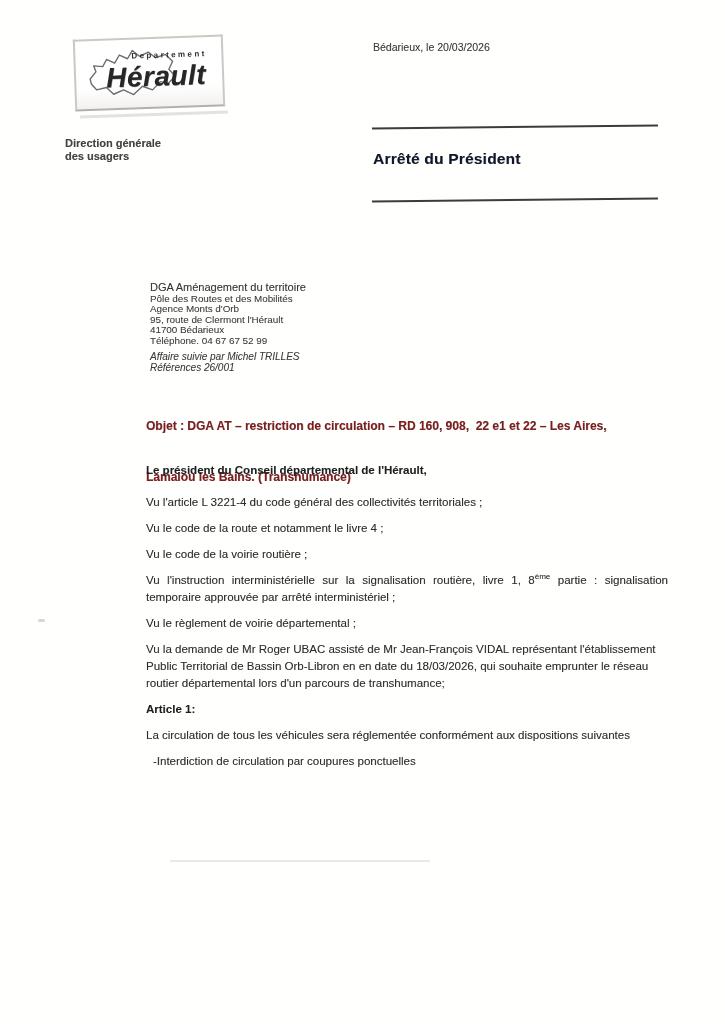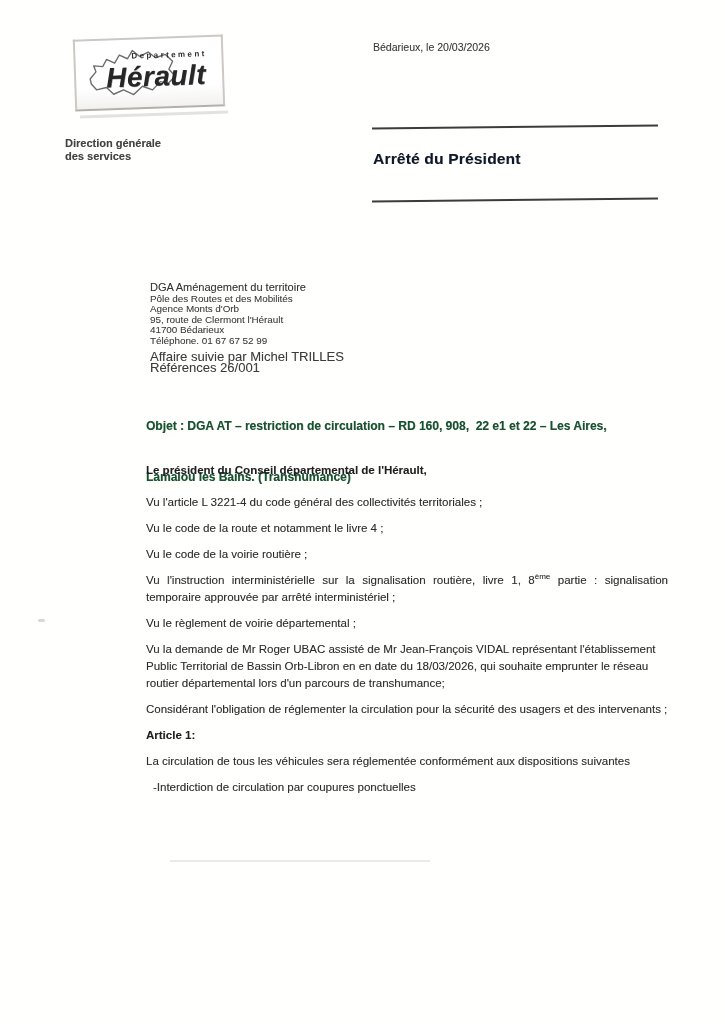--- a/index.html
+++ b/index.html
@@ -68,28 +68,29 @@
   }
   
   .contact {
     position: absolute; left: 150px; top: 281px;
     font-size: 9.8px; line-height: 10.4px; color: #3c3c3c;
     text-shadow: 0.3px 0.3px 0.4px rgba(80,80,80,0.3);
   }
   .contact .lead { font-size: 11px; line-height: 13px; color: #333; }
   .followup {
     position: absolute; left: 150px; top: 352px;
-    font-size: 13px; line-height: 10.6px; color: #3c3c3c;
+    font-size: 10px; line-height: 10.6px; color: #3c3c3c;
     text-shadow: 0.3px 0.3px 0.4px rgba(80,80,80,0.3);
+    font-style: italic;
   }
   
   .subject {
     position: absolute; left: 146px; top: 384px;
     width: 540px; font-size: 12px; font-weight: bold;
-    line-height: 17px; color: #14532d; white-space: pre-wrap;
+    line-height: 17px; color: #7f1d1d; white-space: pre-wrap;
     text-shadow: 0.4px 0.4px 0.4px rgba(40,40,40,0.4);
   }
   
   .bodytext {
     position: absolute; left: 146px; top: 462px;
     width: 522px; font-size: 11.5px; line-height: 17px;
     color: #2c2c2c;
     text-shadow: 0.3px 0.3px 0.35px rgba(60,60,60,0.3);
   }
   .bodytext p { margin: 0 0 9px 0; }
@@ -119,55 +120,54 @@
     <svg width="146" height="68" viewBox="0 0 146 68">
       <path d="M14 38 L20 31 L18 25 L27 26 L31 19 L39 23 L44 15 L52 19 L57 11 L64 17 L73 13 L80 19 L90 16 L97 23 L93 31 L99 38 L92 45 L84 43 L76 51 L66 47 L57 55 L47 50 L37 54 L30 47 L20 49 L15 43 Z" fill="none" stroke="#6d6d6d" stroke-width="1.4" stroke-linejoin="round"></path>
     </svg>
     <div class="stamp-label">Departement</div>
     <div class="stamp-name">Hérault</div>
   </div>
   <div class="stamp-smudge"></div>
 
   <div class="direction">
     <div>Direction générale</div>
-    <div>des services</div>
+    <div>des usagers</div>
   </div>
 
   <div class="date">Bédarieux, le 20/03/2026</div>
   <div class="rule rule1"></div>
   <div class="title">Arrêté du Président</div>
   <div class="rule rule2"></div>
 
   <div class="contact">
     <div class="lead">DGA Aménagement du territoire</div>
     <div>Pôle des Routes et des Mobilités</div>
     <div>Agence Monts d'Orb</div>
     <div>95, route de Clermont l'Hérault</div>
     <div>41700 Bédarieux</div>
-    <div>Téléphone. 01 67 67 52 99</div>
+    <div>Téléphone. 04 67 67 52 99</div>
   </div>
   <div class="followup">
     <div>Affaire suivie par Michel TRILLES</div>
     <div>Références 26/001</div>
   </div>
 
   <div class="subject">
     <div>Objet : DGA AT – restriction de circulation – RD 160, 908,  22 e1 et 22 – Les Aires,</div>
     <div>Lamalou les Bains. (Transhumance)</div>
   </div>
 
   <div class="bodytext">
     <p class="bold salutation">Le président du Conseil départemental de l'Hérault,</p>
     <p>Vu l'article L 3221-4 du code général des collectivités territoriales ;</p>
     <p>Vu le code de la route et notamment le livre 4 ;</p>
     <p>Vu le code de la voirie routière ;</p>
     <p class="justify"><span>Vu l'instruction interministérielle sur la signalisation routière, livre 1, 8</span><sup>ème</sup><span> partie : signalisation temporaire approuvée par arrêté interministériel ;</span></p>
     <p>Vu le règlement de voirie départemental ;</p>
     <p>Vu la demande de Mr Roger UBAC assisté de Mr Jean-François VIDAL représentant l'établissement Public Territorial de Bassin Orb-Libron en en date du 18/03/2026, qui souhaite emprunter le réseau routier départemental lors d'un parcours de transhumance;</p>
-    <p>Considérant l'obligation de réglementer la circulation pour la sécurité des usagers et des intervenants ;</p>
     <p class="bold">Article 1:</p>
     <p>La circulation de tous les véhicules sera réglementée conformément aux dispositions suivantes</p>
     <p class="indent">-Interdiction de circulation par coupures ponctuelles</p>
   </div>
 
   <div class="speck"></div>
   <div class="smudge-bottom"></div>
 
 </div>
 

